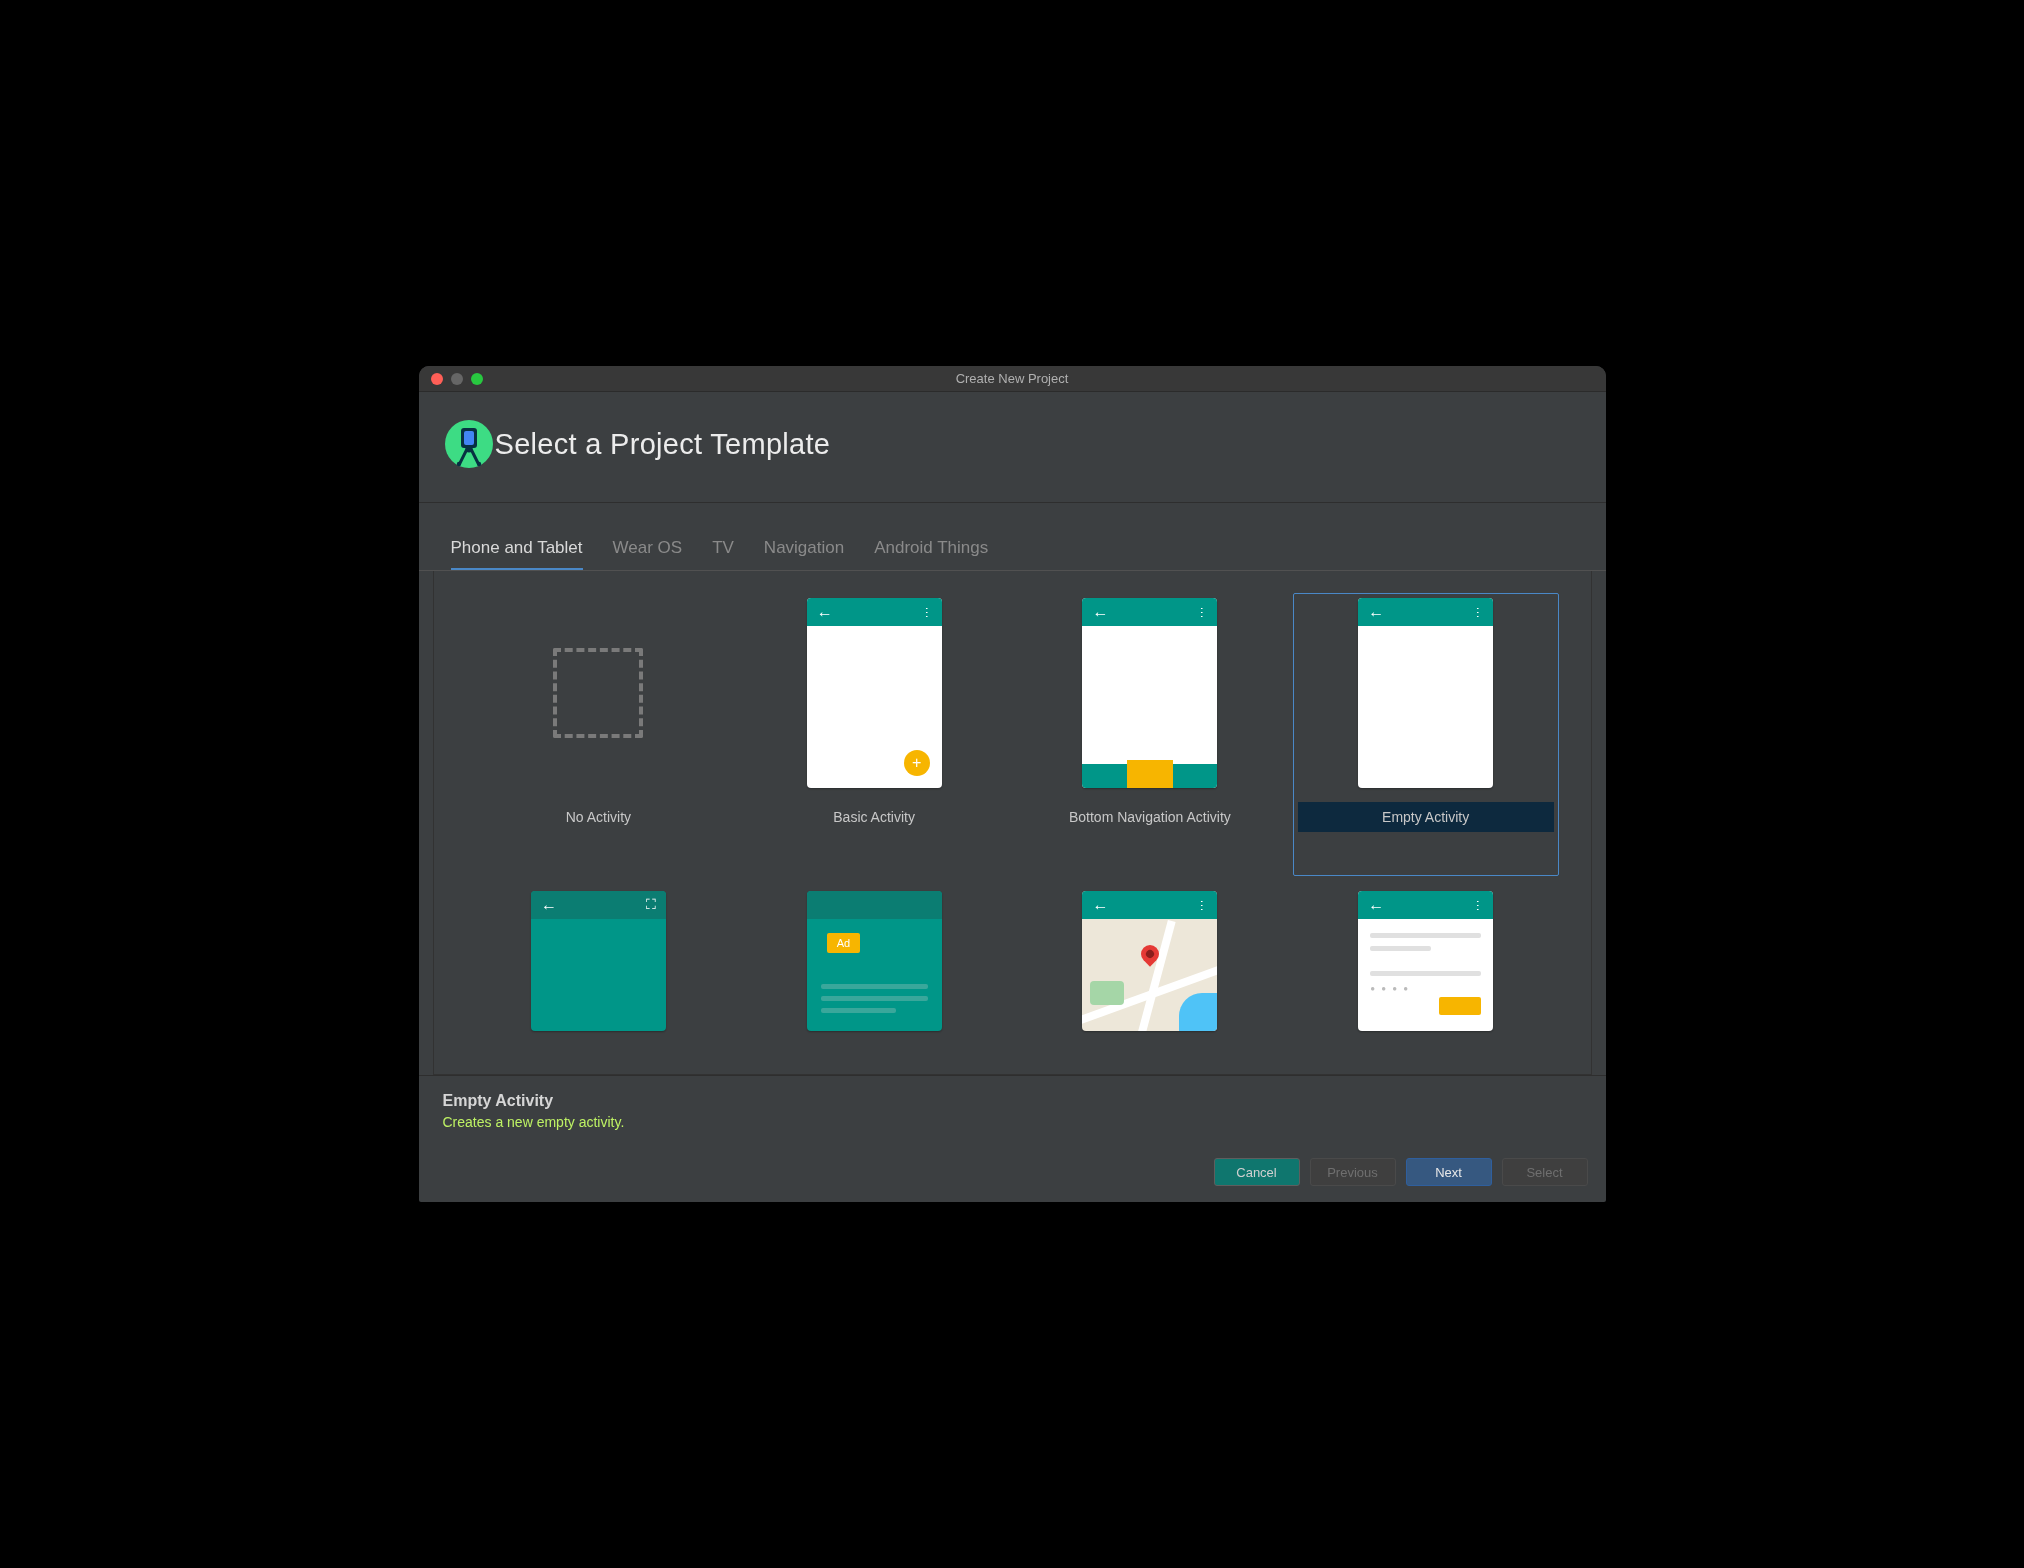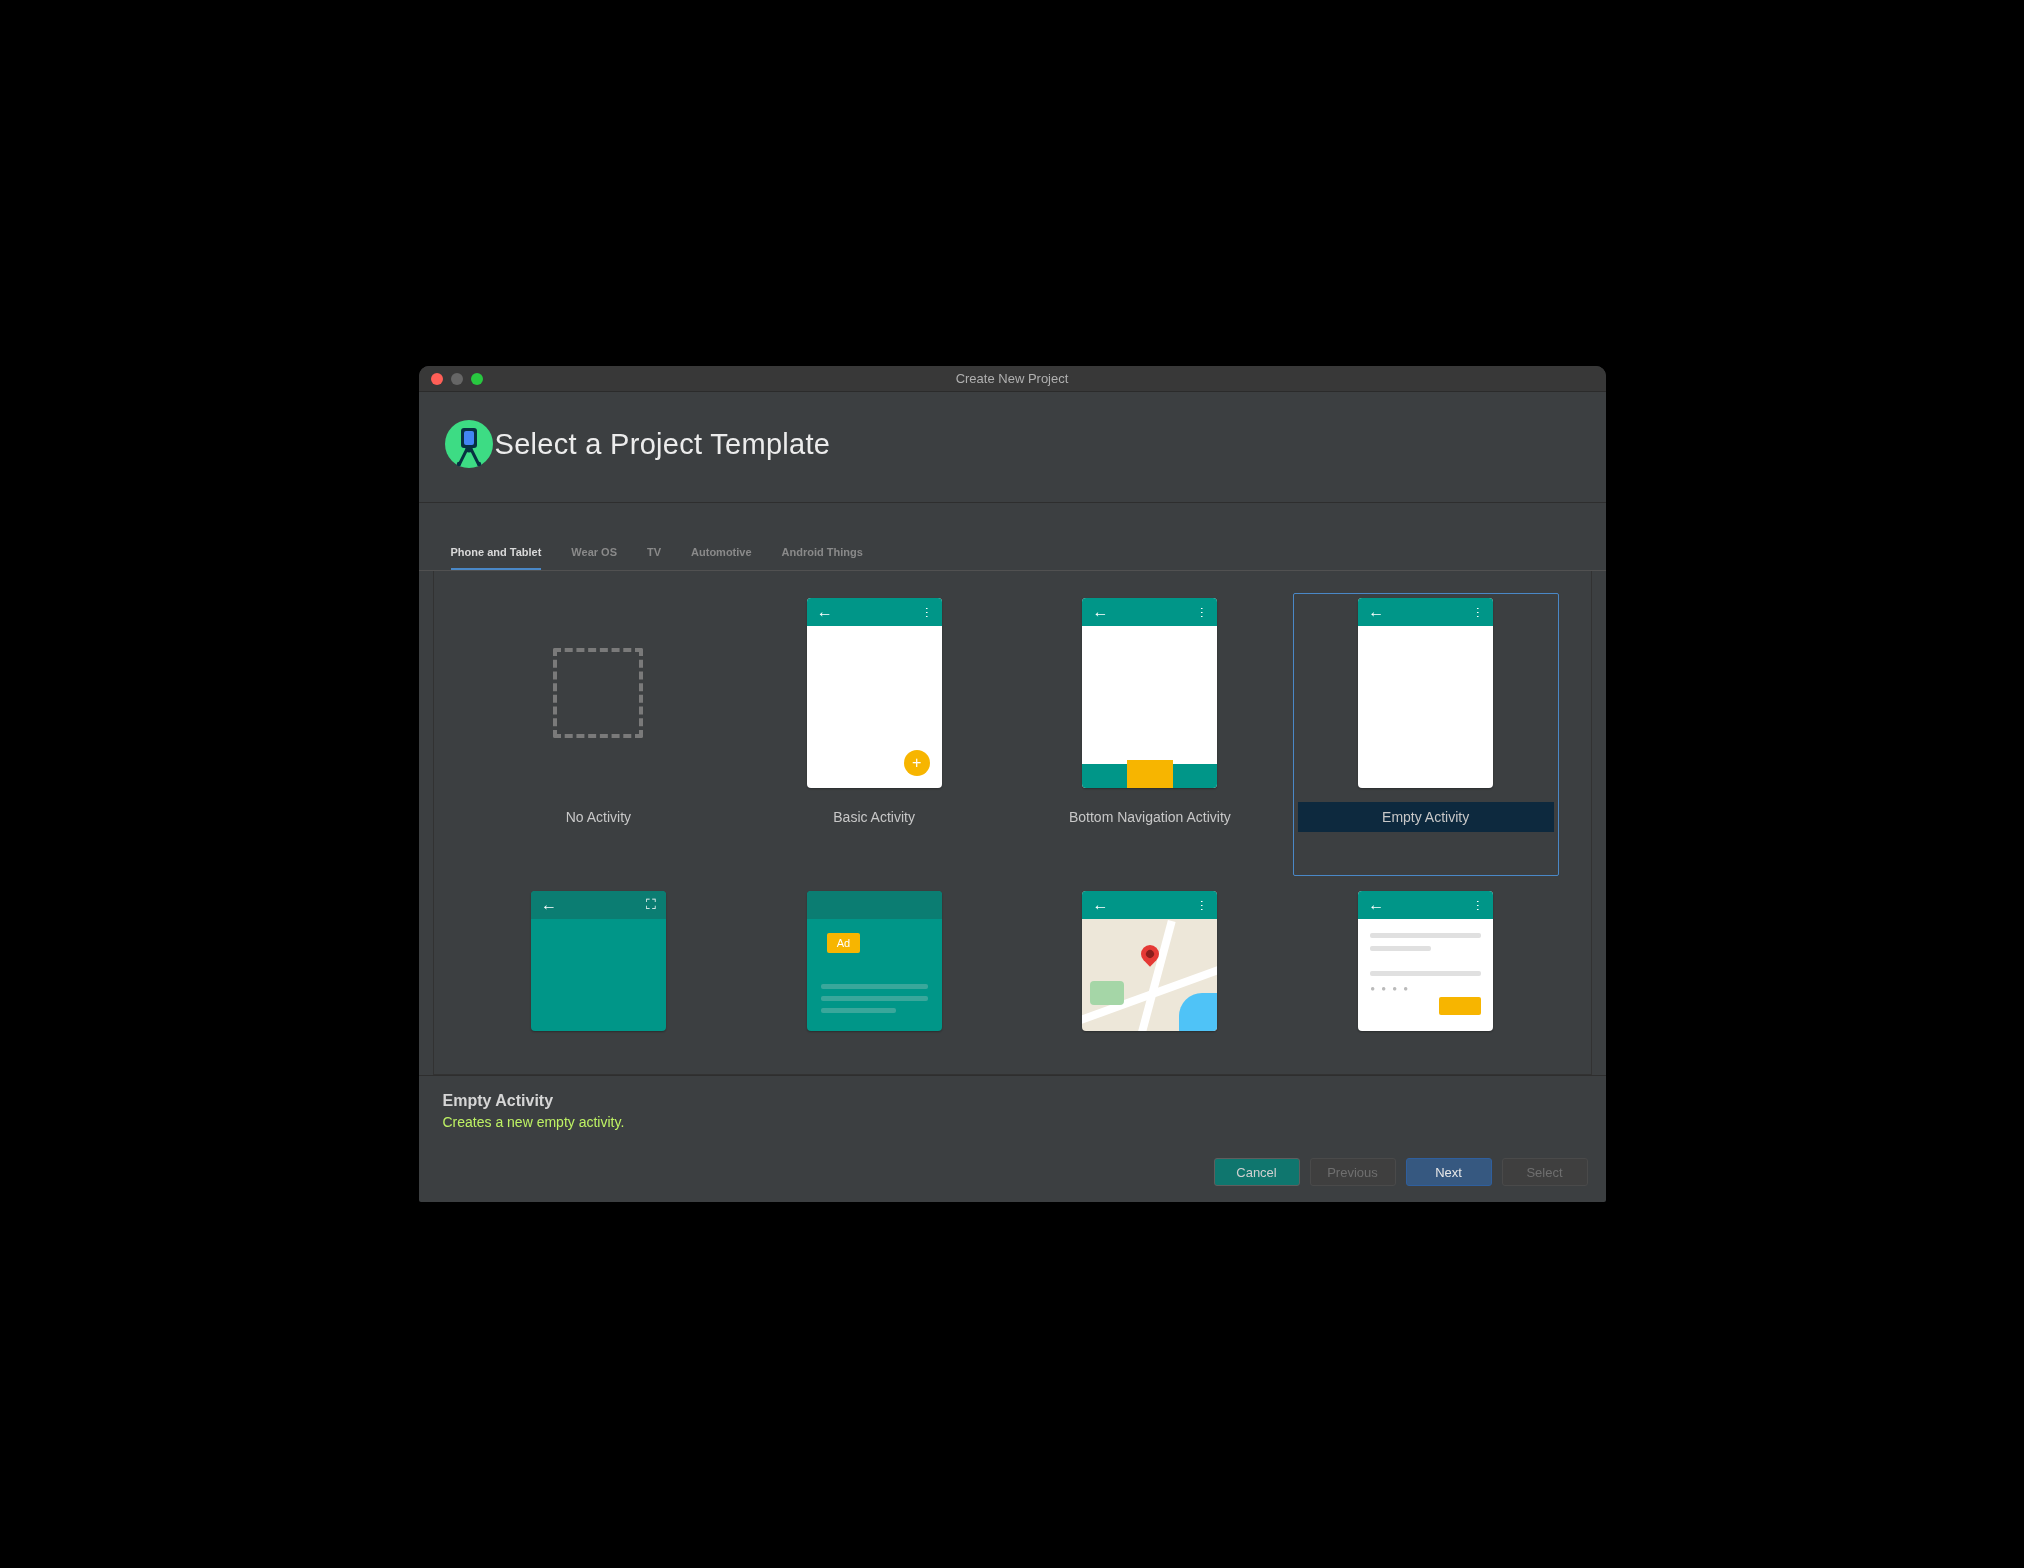--- a/index.html
+++ b/index.html
@@ -85,25 +85,24 @@
     display: flex;
     gap: 30px;
     padding: 0 32px;
     height: 44px;
     align-items: flex-end;
     border-bottom: 1px solid var(--divider);
     margin-top: 24px;
   }
   .tab {
     padding-bottom: 10px;
-    font-size: 11px;
+    font-size: 17px;
     color: var(--fg-dim);
     cursor: pointer;
     border-bottom: 2px solid transparent;
-    font-weight: bold;
   }
   .tab.active {
     color: #d9d9d9;
     border-bottom: 2px solid var(--blue-under);
   }
   .gallery {
     flex: 1;
     padding: 22px 32px 0 32px;
     display: grid;
     grid-template-columns: repeat(4, 1fr);
@@ -344,21 +343,21 @@
       <circle cx="16" cy="46" r="2.2" fill="#073042"></circle>
       <circle cx="36" cy="46" r="2.2" fill="#073042"></circle>
     </svg>
     <div class="page-title">Select a Project Template</div>
   </div>
 
   <div class="tabs">
     <div class="tab active">Phone and Tablet</div>
     <div class="tab">Wear OS</div>
     <div class="tab">TV</div>
-    <div class="tab">Automotive</div>
+    <div class="tab">Navigation</div>
     <div class="tab">Android Things</div>
   </div>
 
   <div class="gallery">
 
     <div class="card">
       <div class="thumb no-activity">
         <div class="dashed-box"></div>
       </div>
       <div class="card-label-wrap"><span class="card-label">No Activity</span></div>

